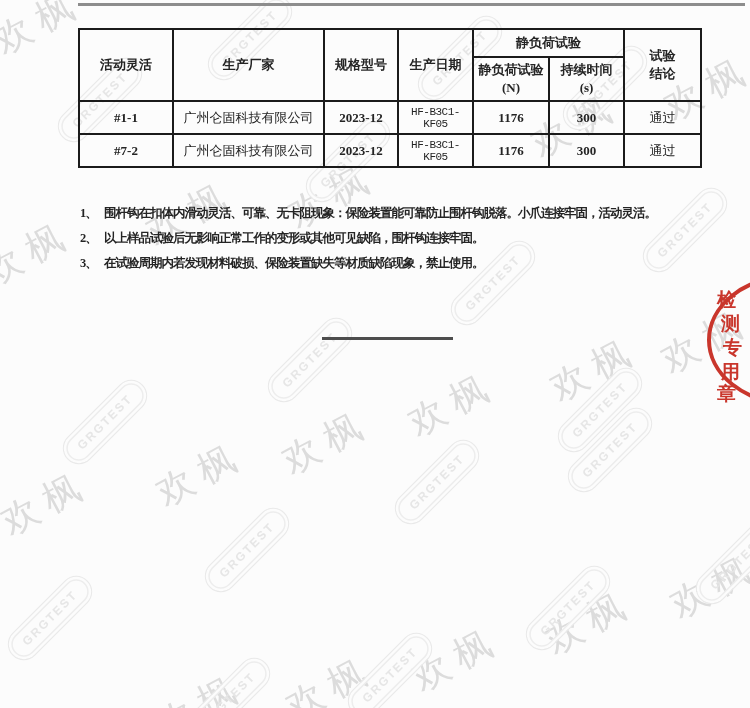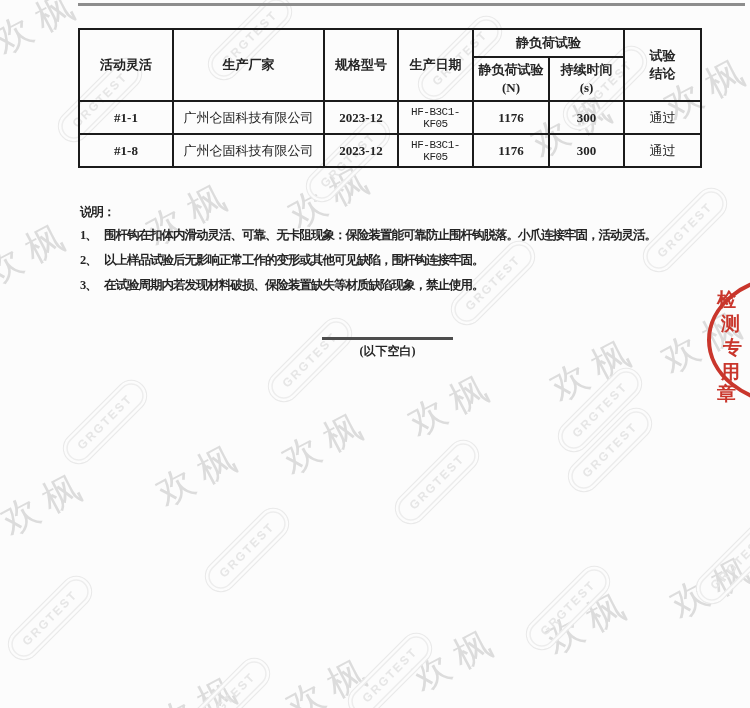--- a/index.html
+++ b/index.html
@@ -144,33 +144,32 @@
     <tr class="drow">
       <td class="c-bold">#1-1</td>
       <td class="c-norm">广州仑固科技有限公司</td>
       <td class="c-bold">2023-12</td>
       <td class="c-spec">HF-B3C1-KF05</td>
       <td class="c-bold">1176</td>
       <td class="c-bold">300</td>
       <td class="c-norm">通过</td>
     </tr>
     <tr class="drow">
-      <td class="c-bold">#1-8</td>
+      <td class="c-bold">#7-2</td>
       <td class="c-norm">广州仑固科技有限公司</td>
       <td class="c-bold">2023-12</td>
       <td class="c-spec">HF-B3C1-KF05</td>
       <td class="c-bold">1176</td>
       <td class="c-bold">300</td>
       <td class="c-norm">通过</td>
     </tr>
   </tbody>
     </table>
 
   <div class="notes">
-    <div class="notes-title">说明：</div>
     <div class="note-item">
       <span class="note-num">1、</span>
       <div class="note-text">
         <div>围杆钩在扣体内滑动灵活、可靠、无卡阻现象：保险装置能可靠防止围杆钩脱落。小爪连接牢固，活动灵活。</div>
       </div>
     </div>
     <div class="note-item">
       <span class="note-num">2、</span>
       <div class="note-text">
         <div>以上样品试验后无影响正常工作的变形或其他可见缺陷，围杆钩连接牢固。</div>
@@ -178,21 +177,20 @@
     </div>
     <div class="note-item">
       <span class="note-num">3、</span>
       <div class="note-text">
         <div>在试验周期内若发现材料破损、保险装置缺失等材质缺陷现象，禁止使用。</div>
       </div>
     </div>
   </div>
 
   <div class="blank-rule"></div>
-  <div class="blank-label">(以下空白)</div>
 
   <svg class="stamp" width="47" height="134" viewBox="0 0 47 134">
     <ellipse cx="86" cy="66" rx="80" ry="63" fill="none" stroke="#c9362c" stroke-width="4"></ellipse>
     <text x="14" y="32" fill="#c9362c">检</text>
     <text x="18" y="56" fill="#c9362c">测</text>
     <text x="20" y="80" fill="#c9362c">专</text>
     <text x="18" y="104" fill="#c9362c">用</text>
     <text x="14" y="126" fill="#c9362c">章</text>
   </svg>
 

